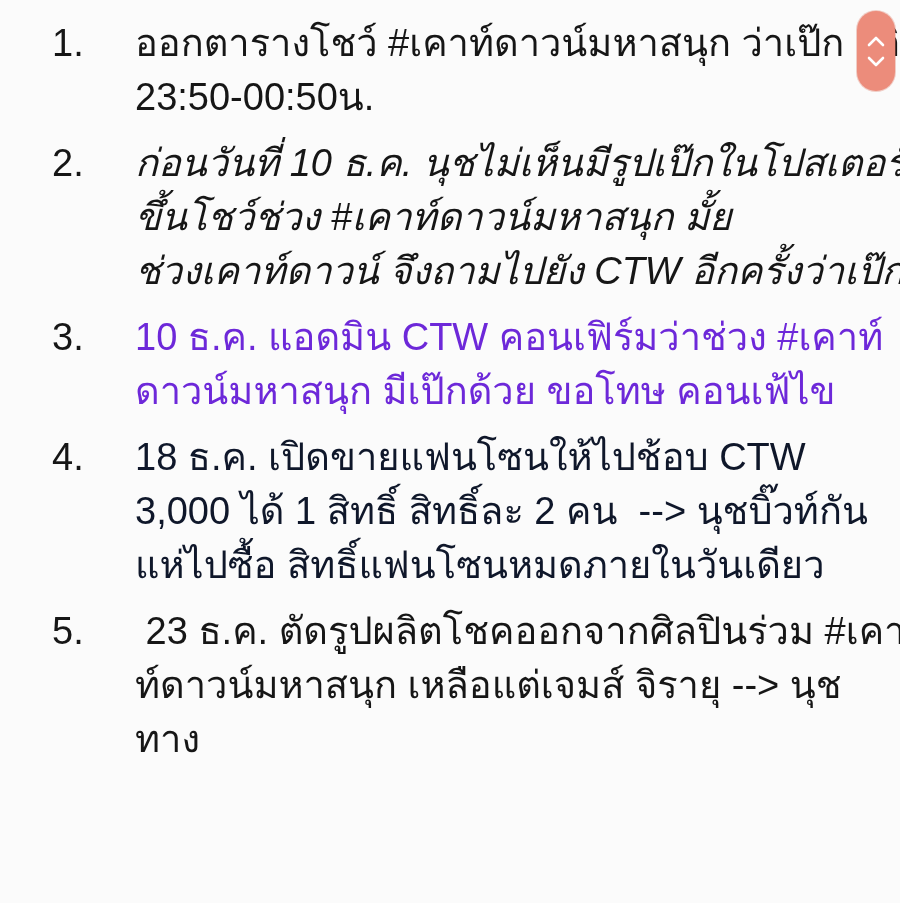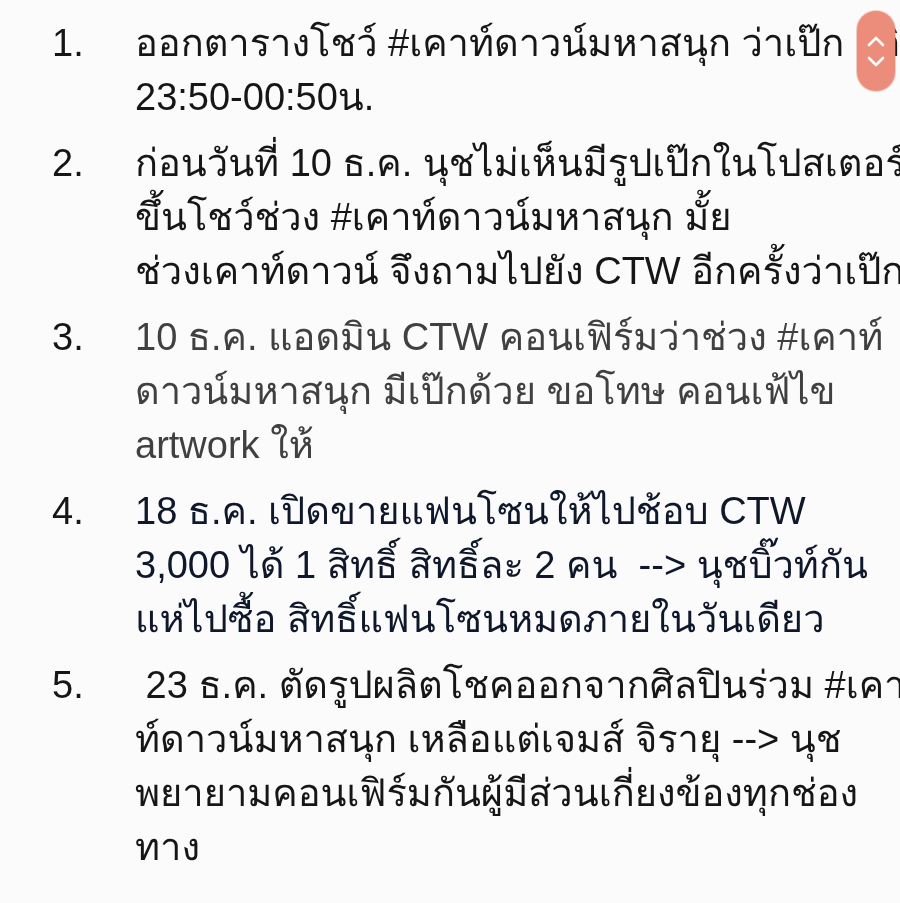--- a/index.html
+++ b/index.html
@@ -79,51 +79,49 @@
     <li class="note-item">
       <div class="item-number" style="color: rgb(22, 22, 22);">1.</div>
       <div class="item-text" style="color: rgb(22, 22, 22);">
           <div class="line">ออกตารางโชว์ #เคาท์ดาวน์มหาสนุก ว่าเป๊ก ผลิต</div>
           <div class="line">23:50-00:50น.</div>
         </div>
     </li>
 
     <li class="note-item">
       <div class="item-number" style="color: rgb(22, 22, 22);">2.</div>
-      <div class="item-text" style="color: rgb(22, 22, 22);">
+      <div class="item-text" style="color: rgb(22, 22, 22); font-style: italic;">
           <div class="line">ก่อนวันที่ 10 ธ.ค. นุชไม่เห็นมีรูปเป๊กในโปสเตอร์</div>
           <div class="line">ขึ้นโชว์ช่วง #เคาท์ดาวน์มหาสนุก มั้ย</div>
           <div class="line">ช่วงเคาท์ดาวน์ จึงถามไปยัง CTW อีกครั้งว่าเป๊ก</div>
         </div>
     </li>
 
     <li class="note-item">
       <div class="item-number" style="color: rgb(22, 22, 22);">3.</div>
-      <div class="item-text" style="color: #404040;">
+      <div class="item-text" style="color: #6d28d9;">
           <div class="line">10 ธ.ค. แอดมิน CTW คอนเฟิร์มว่าช่วง #เคาท์</div>
           <div class="line">ดาวน์มหาสนุก มีเป๊กด้วย ขอโทษ คอนเฟ้ไข</div>
-          <div class="line">artwork ให้</div>
         </div>
     </li>
 
     <li class="note-item">
       <div class="item-number" style="color: rgb(22, 22, 22);">4.</div>
       <div class="item-text" style="color: #0f172a;">
           <div class="line">18 ธ.ค. เปิดขายแฟนโซนให้ไปช้อบ CTW</div>
           <div class="line">3,000 ได้ 1 สิทธิ์ สิทธิ์ละ 2 คน  --&gt; นุชบิ๊วท์กัน</div>
           <div class="line">แห่ไปซื้อ สิทธิ์แฟนโซนหมดภายในวันเดียว</div>
         </div>
     </li>
 
     <li class="note-item">
       <div class="item-number" style="color: rgb(22, 22, 22);">5.</div>
       <div class="item-text" style="color: rgb(22, 22, 22);">
           <div class="line"> 23 ธ.ค. ตัดรูปผลิตโชคออกจากศิลปินร่วม #เคา</div>
           <div class="line">ท์ดาวน์มหาสนุก เหลือแต่เจมส์ จิรายุ --&gt; นุช</div>
-          <div class="line">พยายามคอนเฟิร์มกันผู้มีส่วนเกี่ยงข้องทุกช่อง</div>
           <div class="line">ทาง</div>
         </div>
     </li>
   </ol>
 
   <div class="scroll-widget" style="background: rgb(236, 140, 123);">
     <div class="scroll-btn">
       <svg width="20" height="12" viewBox="0 0 20 12">
         <polyline points="3,10 10,3 17,10" fill="none" stroke="#FFFFFF" stroke-width="2.6" stroke-linecap="round" stroke-linejoin="round" class="chev-stroke"></polyline>
       </svg>

